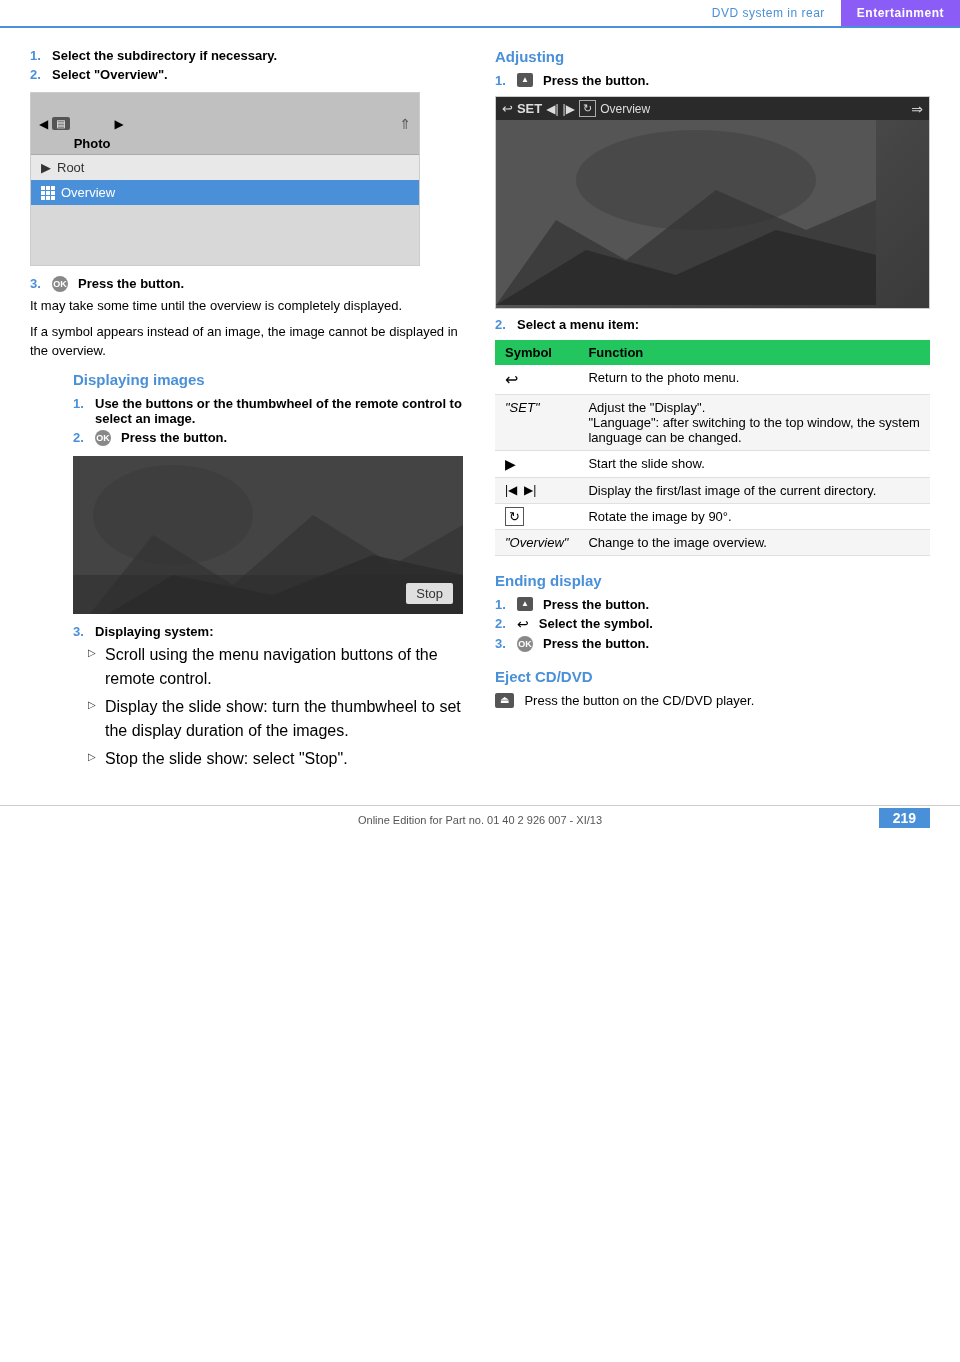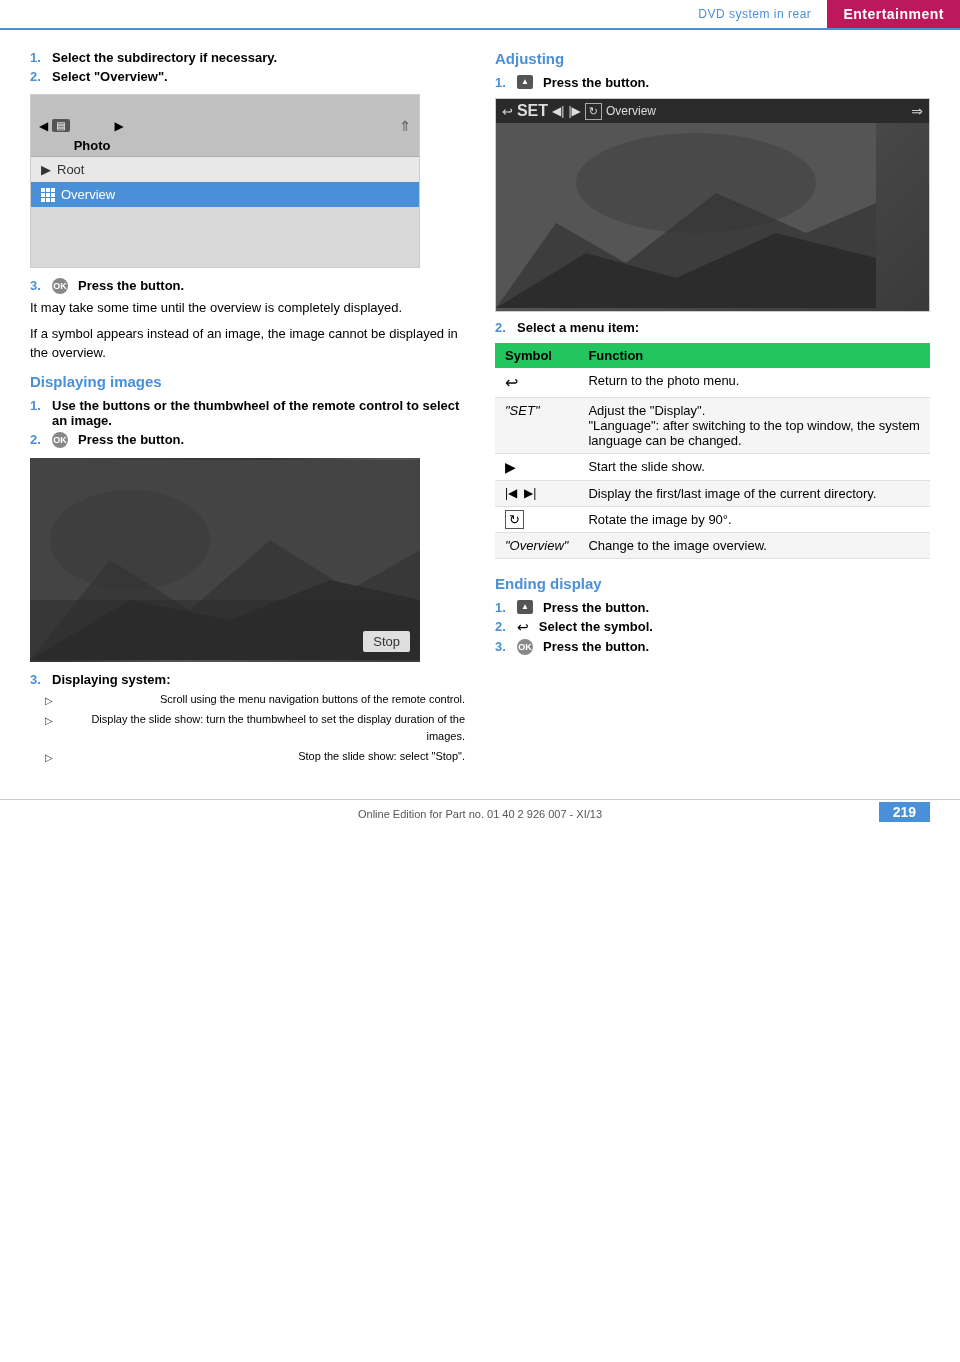--- a/index.html
+++ b/index.html
@@ -21,23 +21,23 @@
       margin-bottom: 0;
     }
     .header-dvd {
       color: #4a90d9;
       font-size: 12px;
       padding: 6px 16px 6px 0;
       font-weight: normal;
       letter-spacing: 0.5px;
     }
     .header-entertainment {
-      background: #be185d;
+      background: #8b5cf6;
       color: #fff;
-      font-size: 14px;
+      font-size: 12px;
       padding: 6px 16px;
       font-weight: bold;
       letter-spacing: 0.5px;
     }
 
     
     .main-content {
       display: flex;
       padding: 20px 30px 10px 30px;
       gap: 30px;
@@ -124,21 +124,21 @@
 
     .paragraph {
       font-size: 13px;
       margin-bottom: 6px;
       line-height: 1.5;
     }
 
     
     .photo-area {
       width: 390px;
-      height: 204px;
+      height: 158px;
       background: #f0abfc;
       position: relative;
       margin: 10px 0;
       overflow: hidden;
     }
     .photo-area-inner {
       width: 100%;
       height: 100%;
       background: linear-gradient(135deg, #444 0%, #333 40%, #555 60%, #3a3a3a 100%);
       display: flex;
@@ -203,24 +203,23 @@
     }
 
     
     .bullet-list {
       list-style: none;
       padding-left: 20px;
     }
     .bullet-list li {
       position: relative;
       margin-bottom: 4px;
-      font-size: 11px;
+      font-size: 16px;
       line-height: 1.5;
       padding-left: 12px;
-      text-align: right;
     }
     .bullet-list li::before {
       content: '▷';
       position: absolute;
       left: -5px;
       color: #333;
       font-size: 10px;
       top: 2px;
     }
 
@@ -324,21 +323,21 @@
       <div class="step" style="margin-top:6px;">
         <span class="step-num" style="color:#4a90d9;font-weight:bold;">3.</span>
         <span class="icon-ok">OK</span>
         <span class="step-text" style="margin-left:4px;">Press the button.</span>
       </div>
 
       <p class="paragraph">It may take some time until the overview is completely displayed.</p>
       <p class="paragraph">If a symbol appears instead of an image, the image cannot be displayed in the overview.</p>
     </div>
 
-    <div style="margin-top:10px;">
+    <div style="margin-top:10px;margin-left:43px;">
       <div class="section-title">Displaying images</div>
       <div class="step">
         <span class="step-num">1.</span>
         <span class="step-text">Use the buttons or the thumbwheel of the remote control to select an image.</span>
       </div>
       <div class="step">
         <span class="step-num">2.</span>
         <span class="icon-ok">OK</span>
         <span class="step-text" style="margin-left:4px;">Press the button.</span>
       </div>
@@ -375,21 +374,21 @@
       <div class="section-title">Adjusting</div>
       <div class="step">
         <span class="step-num">1.</span>
         <span class="icon-bmw">▲</span>
         <span class="step-text" style="margin-left:4px;">Press the button.</span>
       </div>
 
       <div style="margin:8px 0;border:1px solid #ccc;">
         <div class="right-photo-topbar">
           <span style="font-size:13px;">↩</span>
-          <span style="font-weight:bold;font-size:16px;">SET</span>
+          <span style="font-weight:bold;font-size:13px;">SET</span>
           <span style="font-size:12px;">◀|</span>
           <span style="font-size:12px;">|▶</span>
           <span style="border:1px solid #aaa;padding:1px 3px;font-size:11px;">↻</span>
           <span style="font-size:12px;">Overview</span>
           <span class="right-photo-topbar-right">⇒</span>
         </div>
         <div class="right-photo-inner">
           <svg width="380" height="185">
             <rect width="380" height="185" fill="#555"></rect>
             <ellipse cx="200" cy="60" rx="120" ry="50" fill="#444" opacity="0.7"></ellipse>
@@ -455,20 +454,27 @@
         <span style="font-size:14px;">↩</span>
         <span class="step-text" style="margin-left:4px;">Select the symbol.</span>
       </div>
       <div class="step">
         <span class="step-num">3.</span>
         <span class="icon-ok">OK</span>
         <span class="step-text" style="margin-left:4px;">Press the button.</span>
       </div>
     </div>
 
+    <div style="margin-top:16px;">
+      <div class="section-title">Eject CD/DVD</div>
+      <div class="step">
+        <span style="display:inline-block;background:#555;color:#fff;font-size:10px;padding:1px 5px;margin-right:4px;border-radius:2px;vertical-align:middle;">⏏</span>
+        <span>Press the button on the CD/DVD player.</span>
+      </div>
+    </div>
   </div>
 </div>
 
 <div class="footer">
   <span class="footer-text">Online Edition for Part no. 01 40 2 926 007 - XI/13</span>
   <div style="position:absolute;right:30px;bottom:6px;display:flex;align-items:center;background:#4a90d9;padding:2px 14px;">
     <span style="color:#fff;font-size:14px;font-weight:bold;">219</span>
   </div>
 </div>
 

